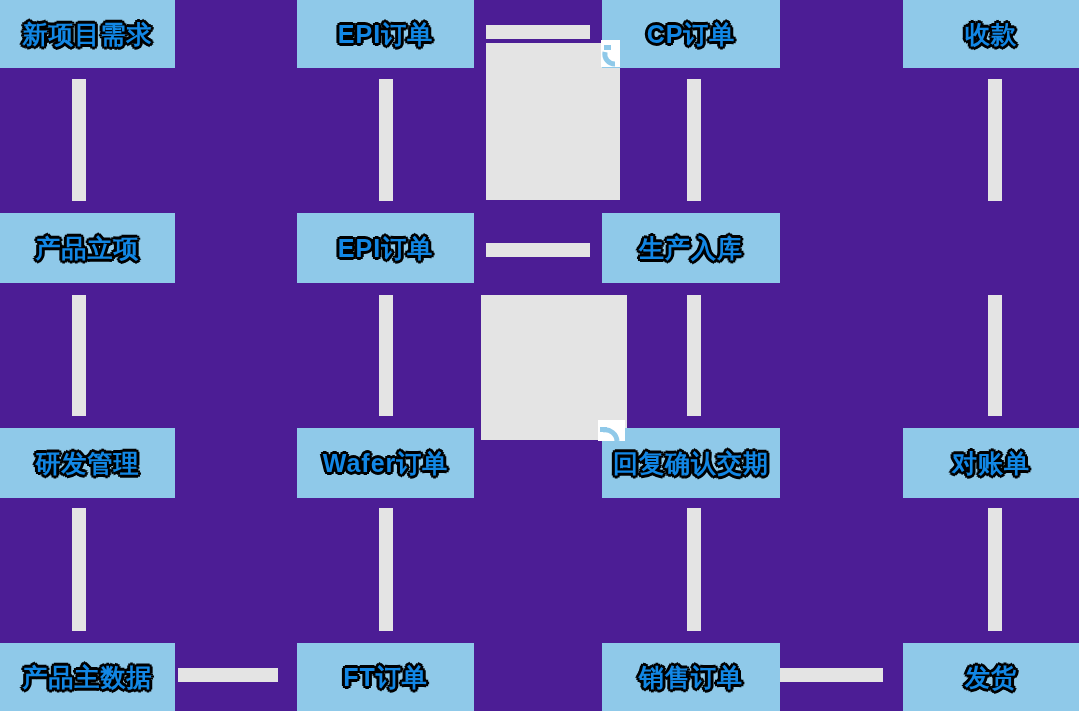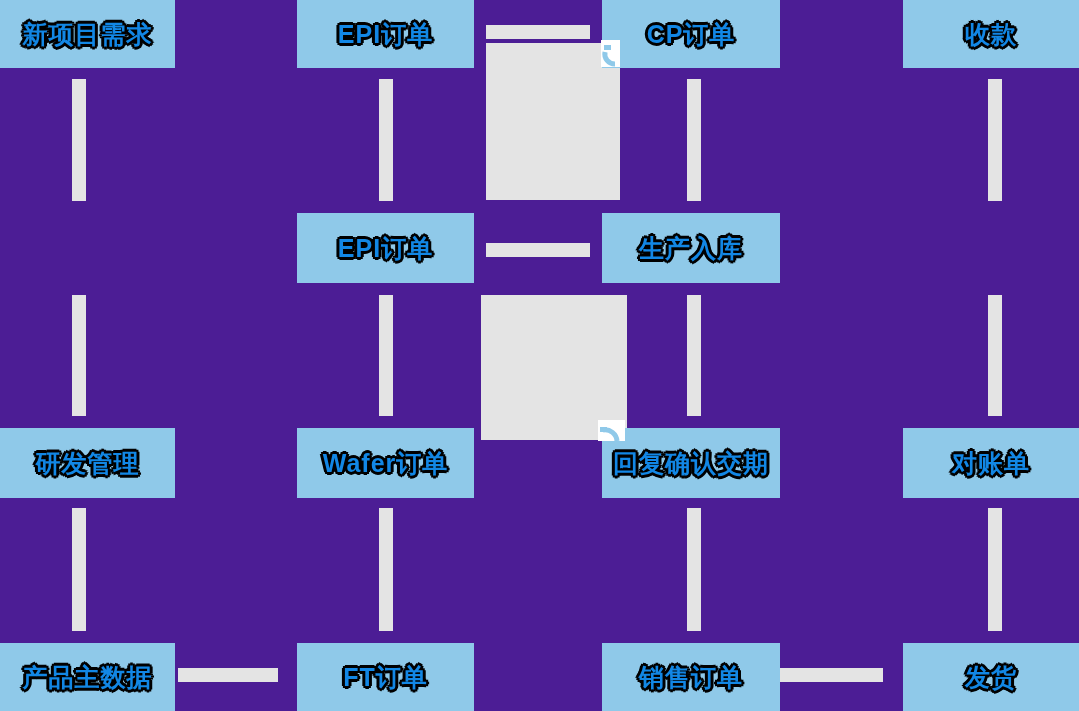--- a/index.html
+++ b/index.html
@@ -52,20 +52,21 @@
   <div class="vc vx4 vg1"></div>
   <div class="vc vx4 vg2"></div>
   <div class="vc vx4 vg3"></div>
 
   <div class="hc h1"></div>
   <div class="hc h2"></div>
   <div class="hc h3"></div>
   <div class="hc h4"></div>
 
   <div class="node c1 r1">新项目需求</div>
+  <div class="node c1 r2">产品立项</div>
   <div class="node c1 r3">研发管理</div>
   <div class="node c1 r4">产品主数据</div>
 
   <div class="node c2 r1">EPI订单</div>
   <div class="node c2 r2">EPI订单</div>
   <div class="node c2 r3">Wafer订单</div>
   <div class="node c2 r4">FT订单</div>
 
   <div class="node c3 r1">CP订单</div>
   <div class="node c3 r2">生产入库</div>

